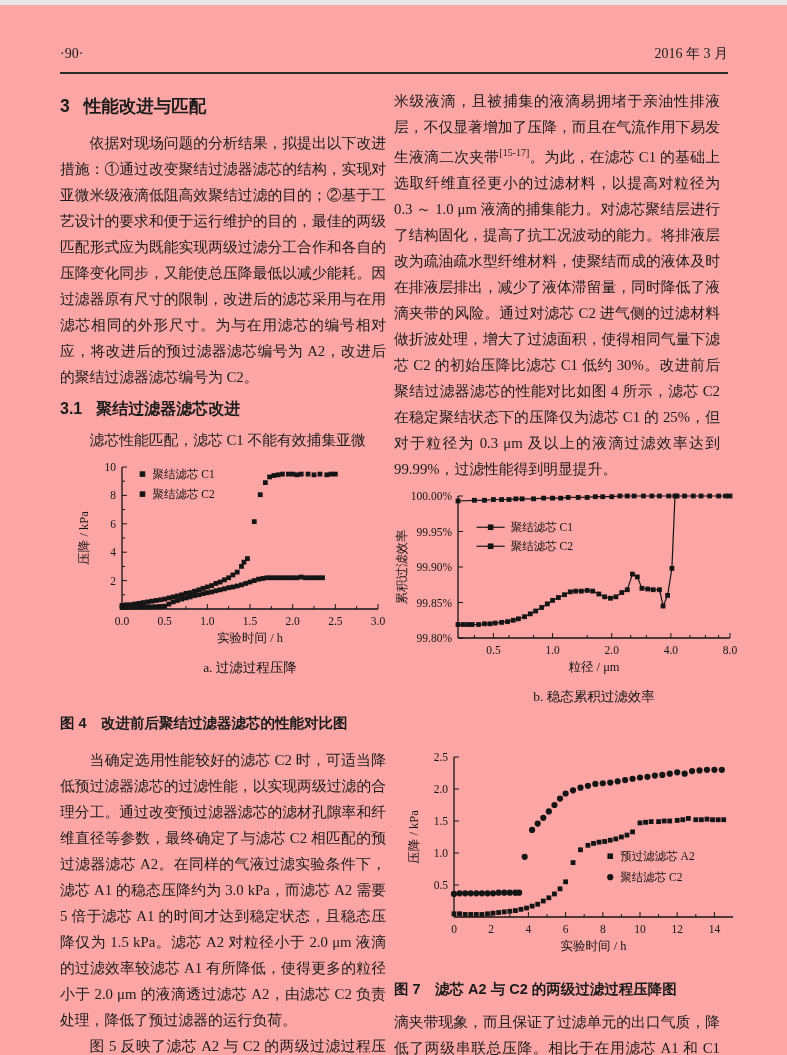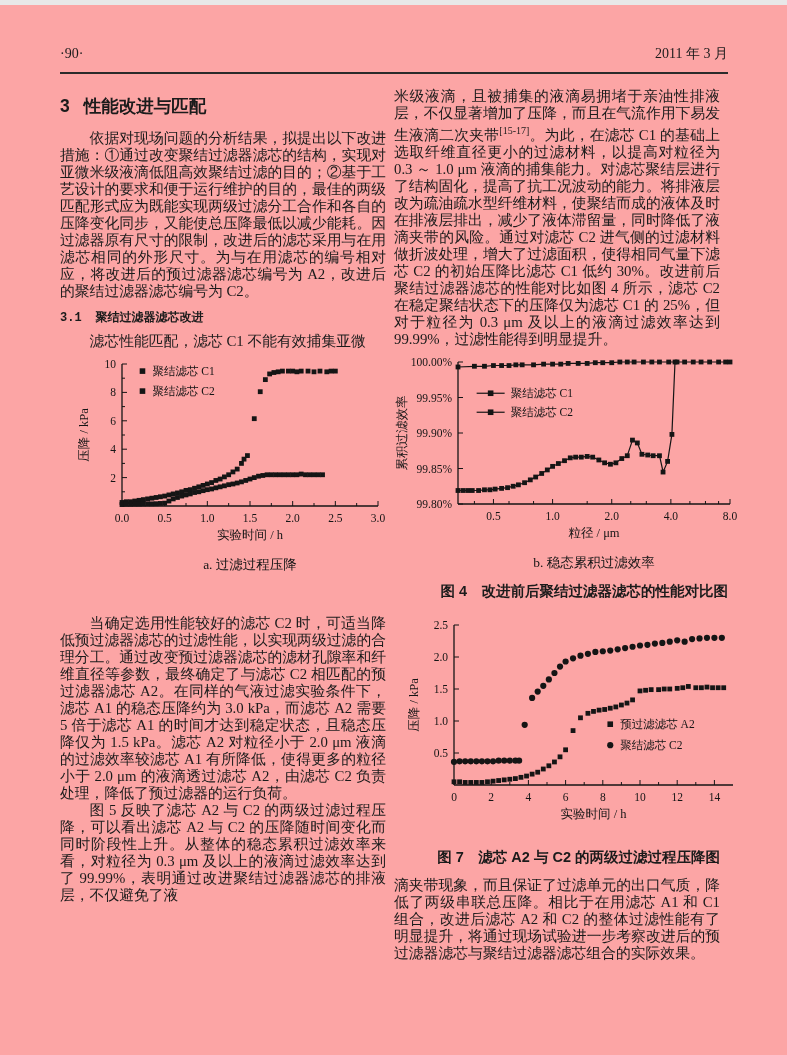--- a/index.html
+++ b/index.html
@@ -8,42 +8,42 @@
     background:#fca5a5; color:#1b1b1b; overflow:hidden;
     font-family:"Liberation Serif","DejaVu Serif",serif;
   }
   .content{position:absolute; left:60px; top:40px; width:668px;}
   .pg-header{display:flex; justify-content:space-between; align-items:baseline; font-size:14px;}
   .journal{letter-spacing:12px; font-size:15px;}
   .rule{border-bottom:2px solid #2b2b2b; margin-top:9px;}
   .row{display:flex; gap:8px; margin-top:14px;}
   .cell{width:326px;}
   h2.sec{font-family:"Liberation Sans","DejaVu Sans",sans-serif; font-size:17.5px; font-weight:bold; margin:6px 0 12px 0;}
-  h3.sub{font-family:Liberation Mono, monospace; font-size:12px; font-weight:bold; margin:9px 0 7px 0;}
+  h3.sub{font-family:Liberation Sans, sans-serif; font-size:16px; font-weight:bold; margin:9px 0 7px 0;}
   h2.sec .num, h3.sub .num{margin-right:14px;}
-  p.body{font-size:14.8px; line-height:17px; text-align:justify; margin:0; text-indent:2em;}
+  p.body{font-size:14.8px; line-height:26px; text-align:justify; margin:0; text-indent:2em;}
   p.body.noindent{text-indent:0;}
   p.body.cont{margin-top:0;}
   sup{font-size:10px;}
-  .figcap{font-family:"Liberation Sans","DejaVu Sans",sans-serif; font-weight:bold; font-size:14.5px; text-align:right; margin:4px 0 10px 0;}
+  .figcap{font-family:"Liberation Sans","DejaVu Sans",sans-serif; font-weight:bold; font-size:14.5px; text-align:left; margin:4px 0 10px 0;}
   .chartwrap{margin-top:6px;}
   svg text{font-family:"Liberation Serif","DejaVu Serif",serif; fill:#151515;}
   svg .tick{font-size:11.5px;}
   svg .axis{font-size:12.5px;}
   svg .subcap{font-size:13.5px;}
 </style>
 </head>
 <body>
 
 <div class="page">
   <div class="content">
 
     <div class="pg-header">
       <span>·90·</span>
-      <span>2011 年 3 月</span>
+      <span>2016 年 3 月</span>
     </div>
     <div class="rule"></div>
 
     <div class="row">
       <div class="cell">
         <h2 class="sec">
           <span class="num">3</span><span>性能改进与匹配</span>
         </h2>
         <p class="body">依据对现场问题的分析结果，拟提出以下改进措施：①通过改变聚结过滤器滤芯的结构，实现对亚微米级液滴低阻高效聚结过滤的目的；②基于工艺设计的要求和便于运行维护的目的，最佳的两级匹配形式应为既能实现两级过滤分工合作和各自的压降变化同步，又能使总压降最低以减少能耗。因过滤器原有尺寸的限制，改进后的滤芯采用与在用滤芯相同的外形尺寸。为与在用滤芯的编号相对应，将改进后的预过滤器滤芯编号为 A2，改进后的聚结过滤器滤芯编号为 C2。</p>
         <h3 class="sub">

